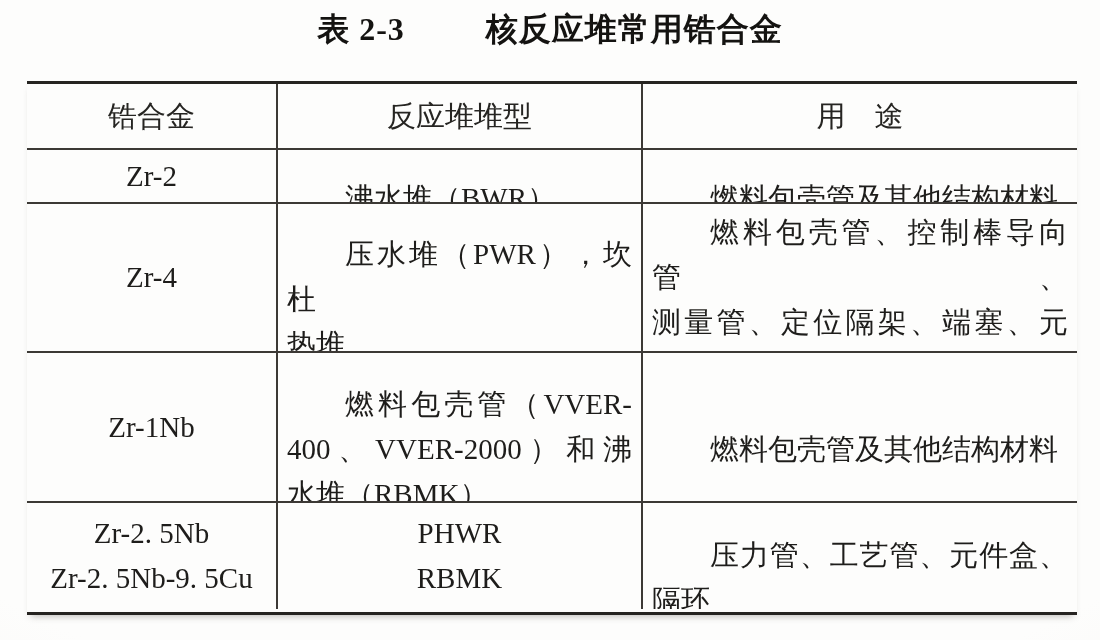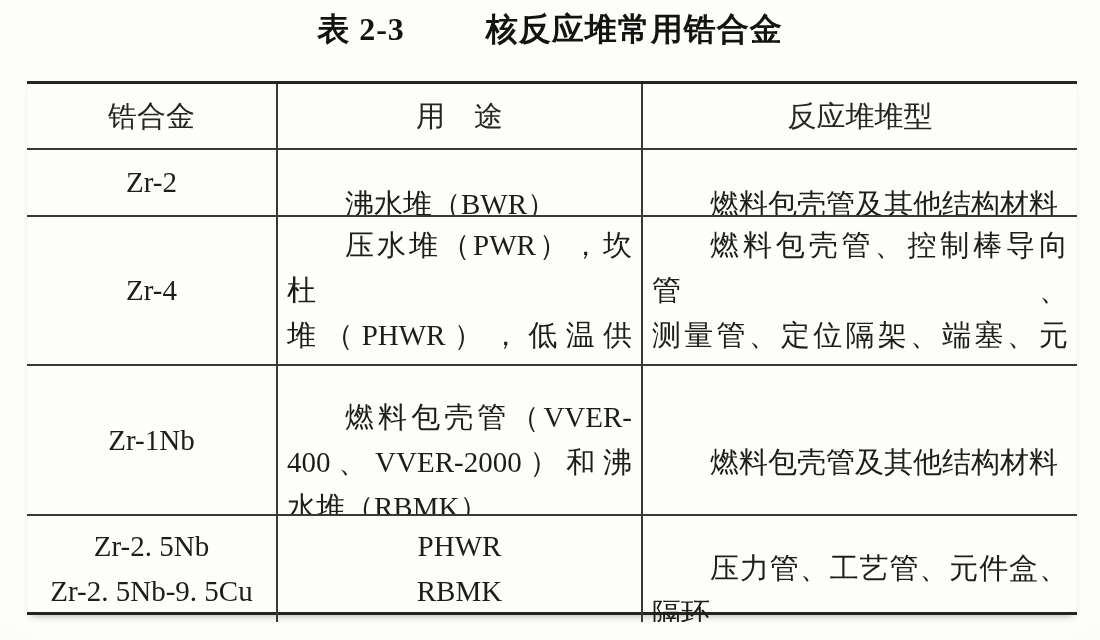--- a/index.html
+++ b/index.html
@@ -48,21 +48,21 @@
   .cell + .cell { border-left: 2px solid #3c3935; }
   .c-center { align-items: center; text-align: center; }
   .para { padding: 0 9px; text-align: left; }
   .ln { width: 100%; }
   .ln.first { text-indent: 2em; margin-top: 44px; }
   .ln.just { text-align: justify; text-align-last: justify; }
   .header .cell { font-size: 29px; color: #262522; }
 
   
   .r-header { height: 64px; }
-  .r-1 { height: 67px; }
+  .r-1 { height: 54px; }
   .r-2 { height: 149px; }
   .r-3 { height: 150px; }
   .r-4 { height: 108px; }
   .r-4 .cell { line-height: 45px; }
 </style>
 </head>
 <body>
 
 <div class="page">
 
@@ -71,24 +71,24 @@
     <span class="cap-title">核反应堆常用锆合金</span>
   </div>
 
   <div class="table">
 
     <div class="row header r-header">
       <div class="cell c-center">
         <div class="ln">锆合金</div>
       </div>
       <div class="cell c-center">
-        <div class="ln">用　途</div>
+        <div class="ln">反应堆堆型</div>
       </div>
       <div class="cell c-center">
-        <div class="ln">反应堆堆型</div>
+        <div class="ln">用　途</div>
       </div>
     </div>
 
     <div class="row r-1">
       <div class="cell c-center">
         <div class="ln">Zr-2</div>
       </div>
       <div class="cell para">
         <div class="ln first">沸水堆（BWR）</div>
       </div>
@@ -96,21 +96,20 @@
         <div class="ln first">燃料包壳管及其他结构材料</div>
       </div>
     </div>
 
     <div class="row r-2">
       <div class="cell c-center">
         <div class="ln">Zr-4</div>
       </div>
       <div class="cell para">
         <div class="ln first just">压水堆（PWR），坎杜</div>
-        <div class="ln just">堆（PHWR），低温供</div>
         <div class="ln">热堆</div>
       </div>
       <div class="cell para">
         <div class="ln first just">燃料包壳管、控制棒导向管、</div>
         <div class="ln just">测量管、定位隔架、端塞、元</div>
         <div class="ln">件盒等</div>
       </div>
     </div>
 
     <div class="row r-3">

